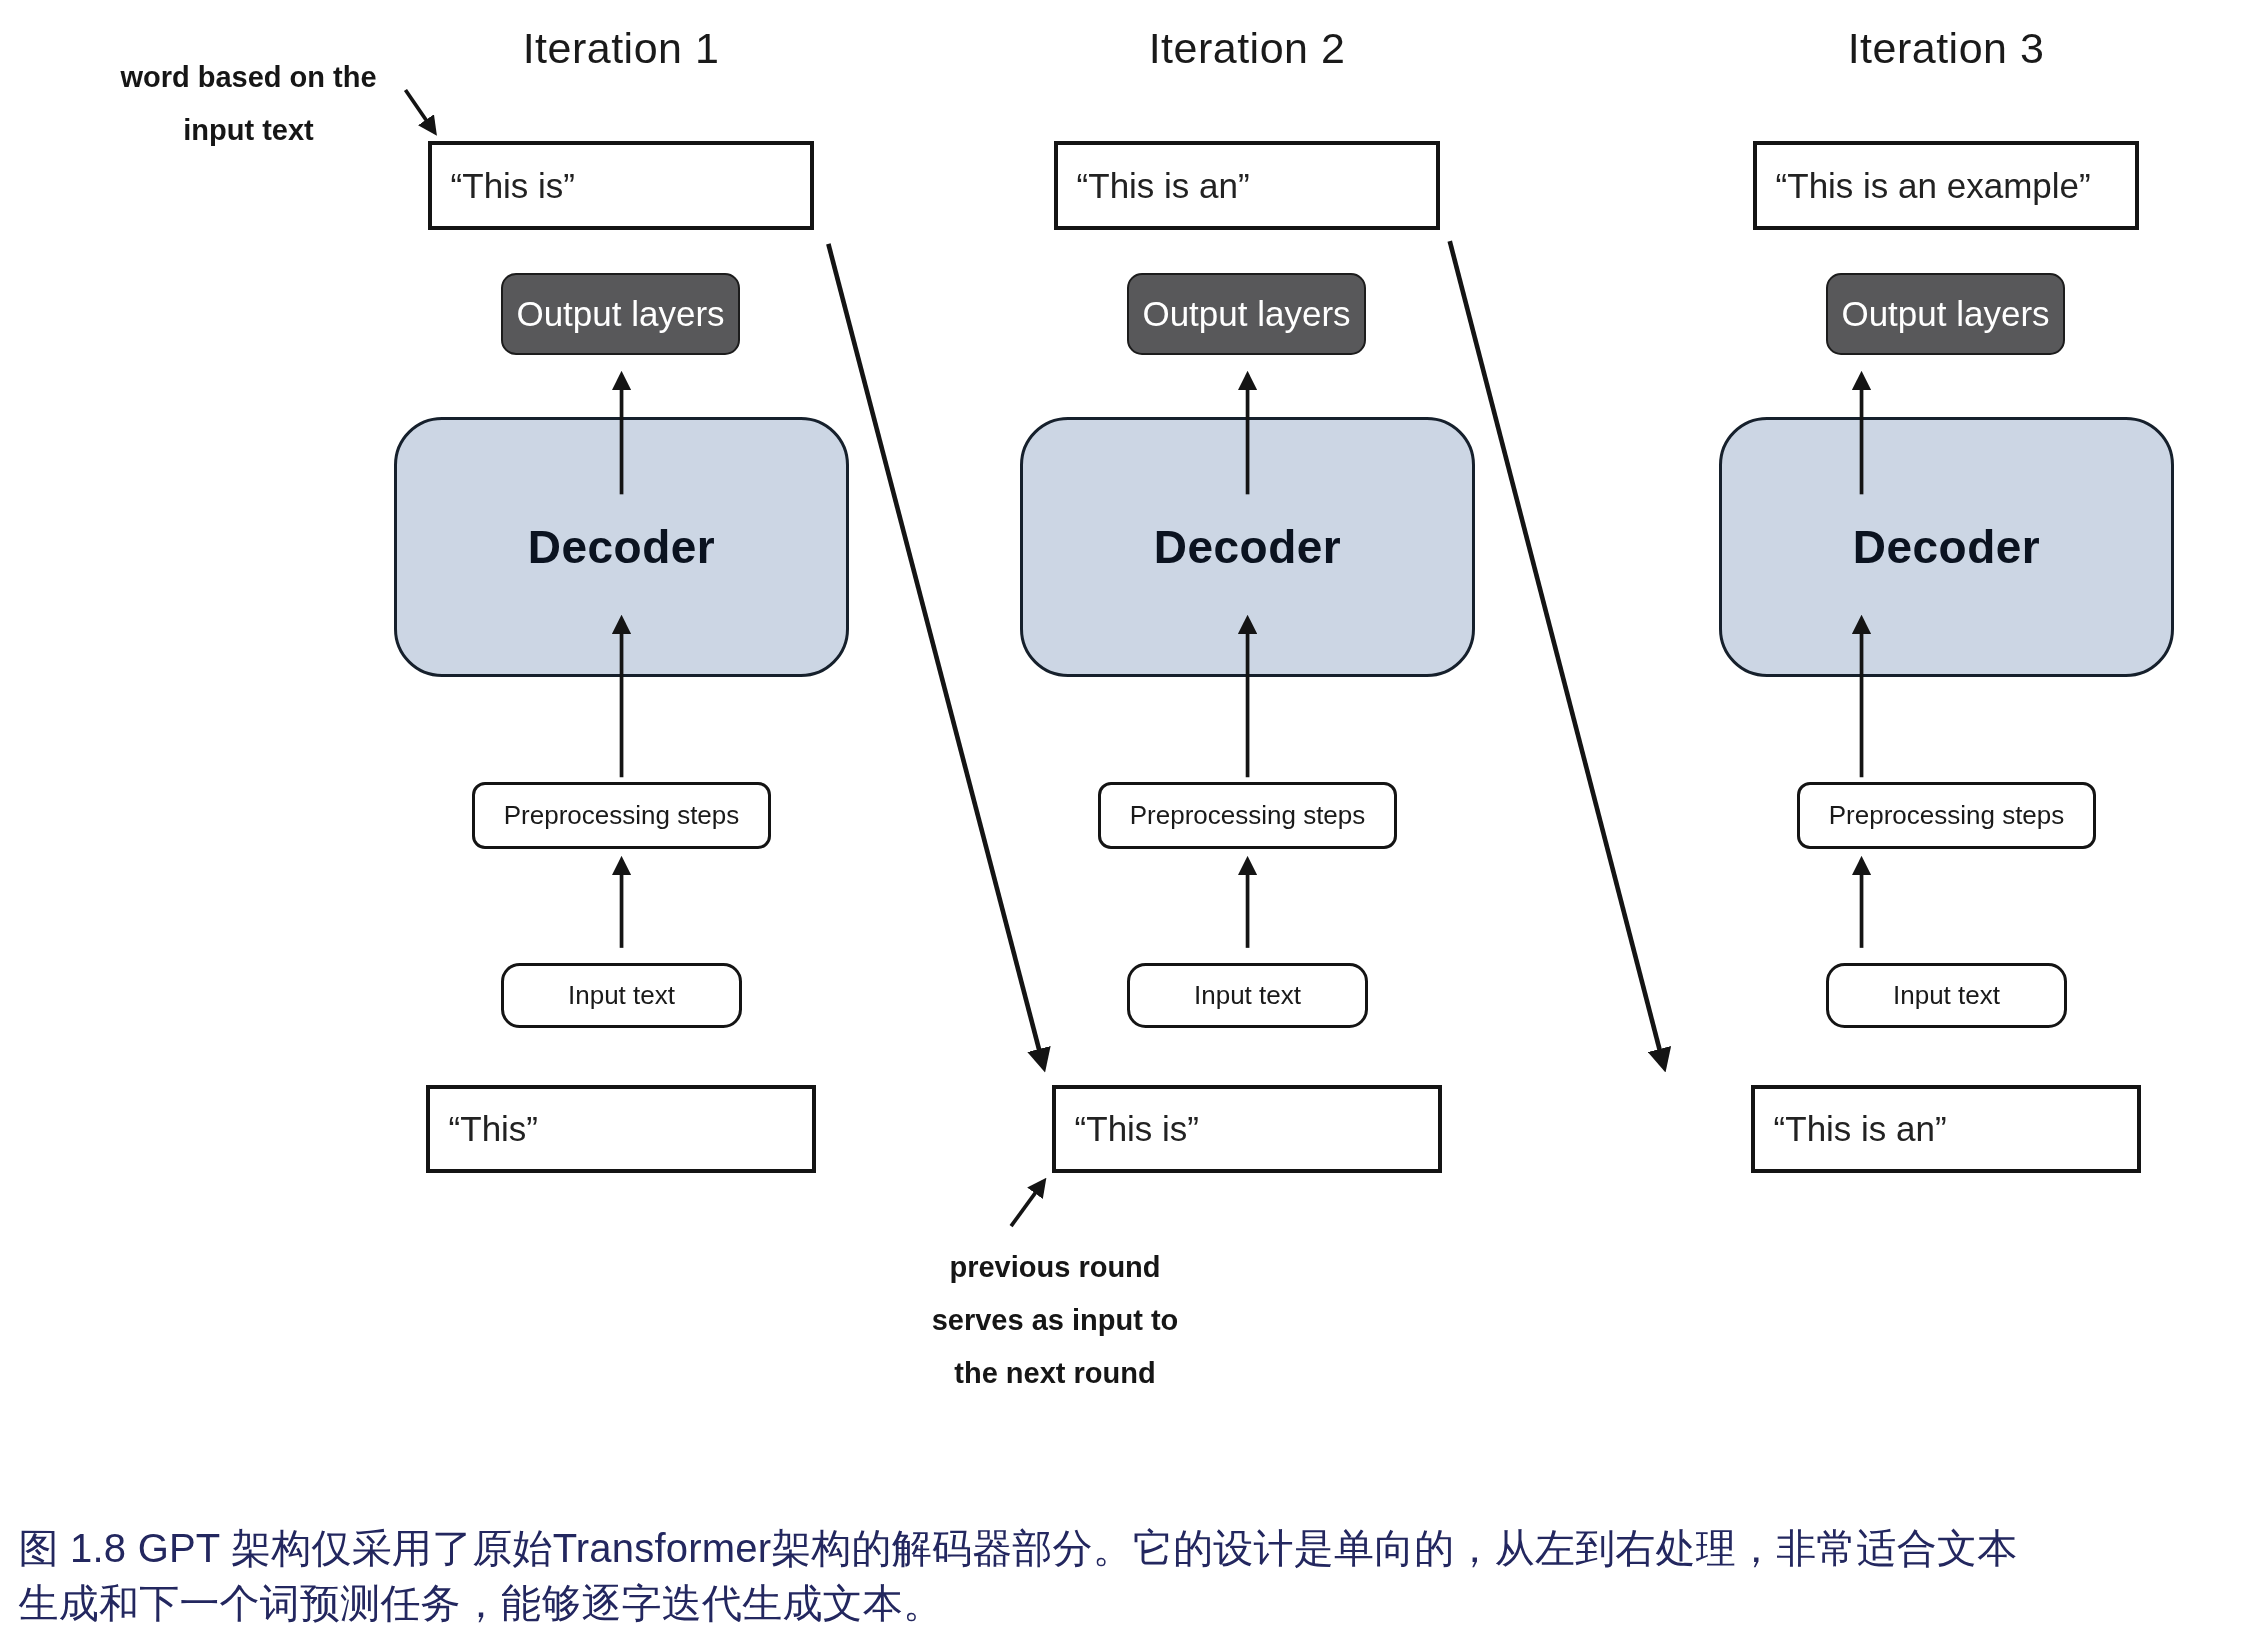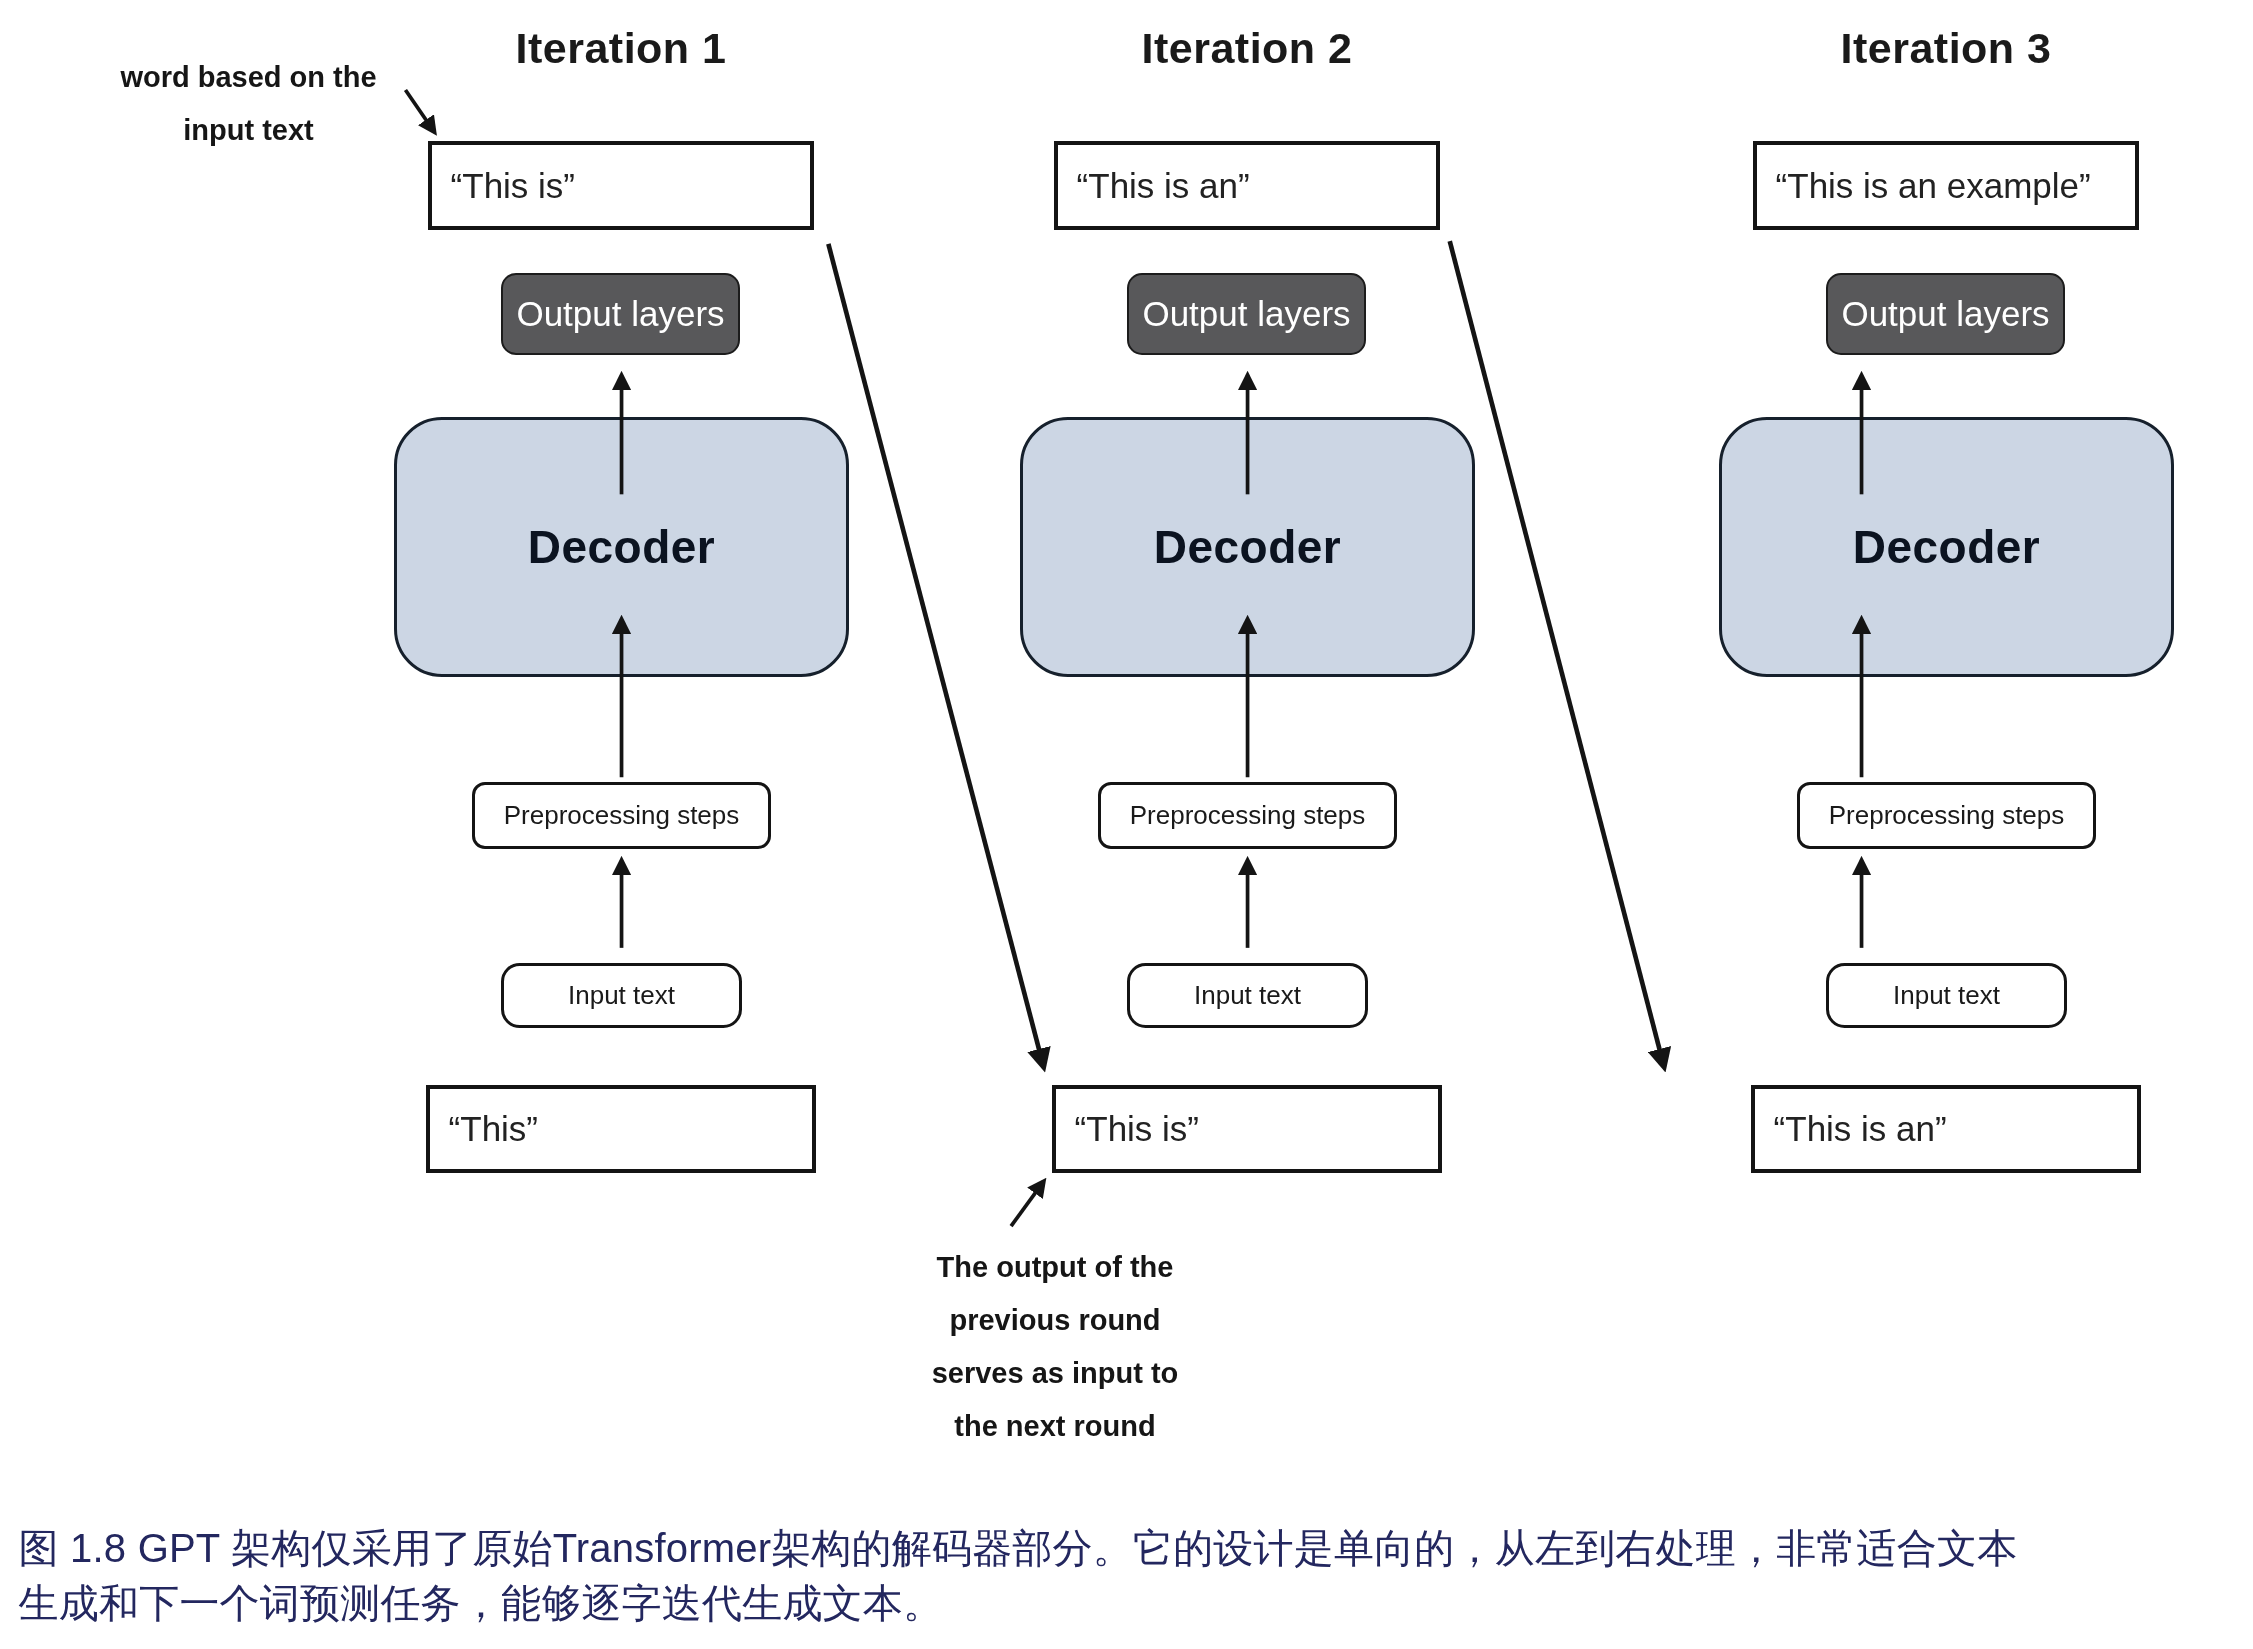--- a/index.html
+++ b/index.html
@@ -11,21 +11,21 @@
     color:#111;
     overflow:hidden;
   }
   .col{position:absolute;top:0;width:612px;height:1649px;}
   #col-1{left:315px;}
   #col-2{left:941px;}
   #col-3{left:1640px;}
 
   .iter-title{
     position:absolute;top:24px;left:0;width:612px;
-    text-align:center;font-size:43px;font-weight:bold;color:#1a1a1a;
+    text-align:center;font-size:43px;font-weight:normal;color:#1a1a1a;
     letter-spacing:0.5px;
   }
   .gen-box{
     position:absolute;top:141px;left:113px;width:386px;height:89px;
     background:#fff;border:4.6px solid #141414;box-sizing:border-box;
     display:flex;align-items:center;padding-left:18.6px;
     font-size:35px;color:#222;white-space:nowrap;
   }
   .out-layers{
     position:absolute;top:273px;left:186px;width:239px;height:82px;
@@ -112,21 +112,20 @@
     <div class="input-box">Input text</div>
     <div class="prev-box">“This is an”</div>
   </div>
 
   <div class="note" id="note-create">
     <div>word based on the</div>
     <div>input text</div>
   </div>
 
   <div class="note" id="note-feedback">
-    <div>The output of the</div>
     <div>previous round</div>
     <div>serves as input to</div>
     <div>the next round</div>
   </div>
 
   <div class="caption">
     <div>图 1.8  GPT 架构仅采用了原始Transformer架构的解码器部分。它的设计是单向的，从左到右处理，非常适合文本</div>
     <div>生成和下一个词预测任务，能够逐字迭代生成文本。</div>
   </div>
 

